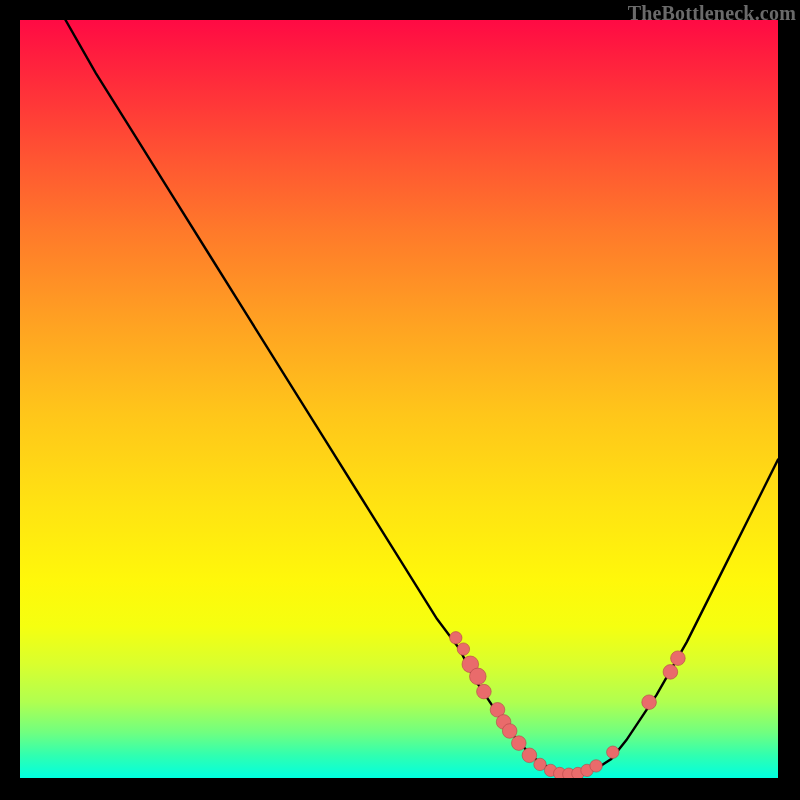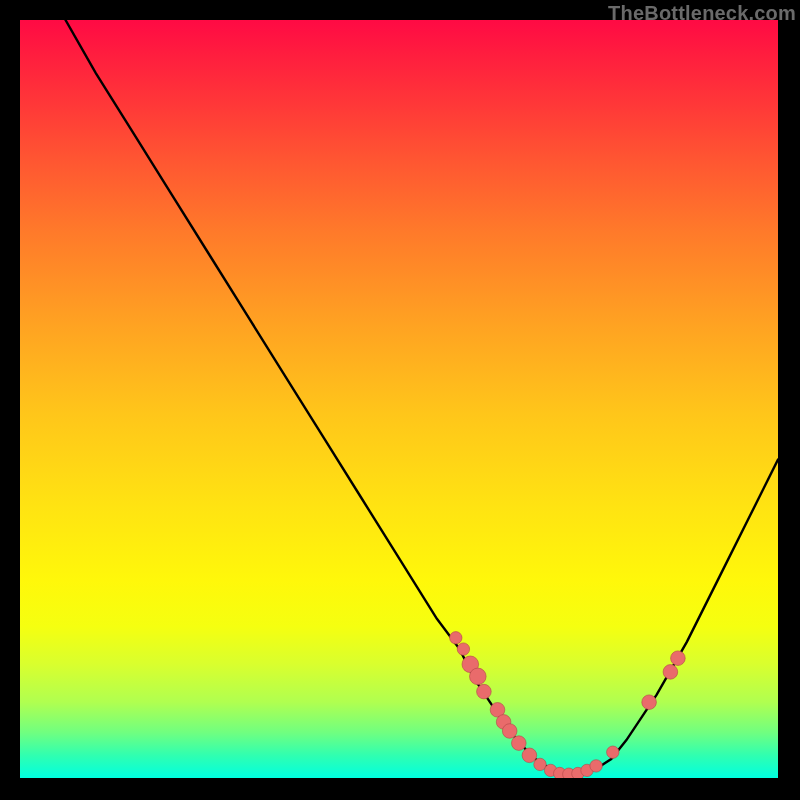--- a/index.html
+++ b/index.html
@@ -46,20 +46,21 @@
   }
   .watermark {
     position: absolute;
     top: 2px;
     right: 4px;
     color: #6a6a6a;
     font-size: 20px;
     font-weight: 600;
     letter-spacing: 0.2px;
     user-select: none;
+    font-family: Liberation Serif, serif;
   }
   svg.overlay {
     position: absolute;
     left: 0;
     top: 0;
     width: 758px;
     height: 758px;
     pointer-events: none;
   }
 </style>

